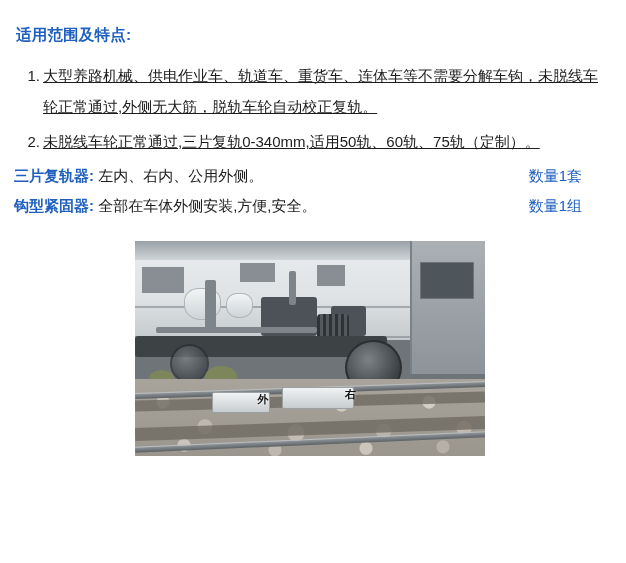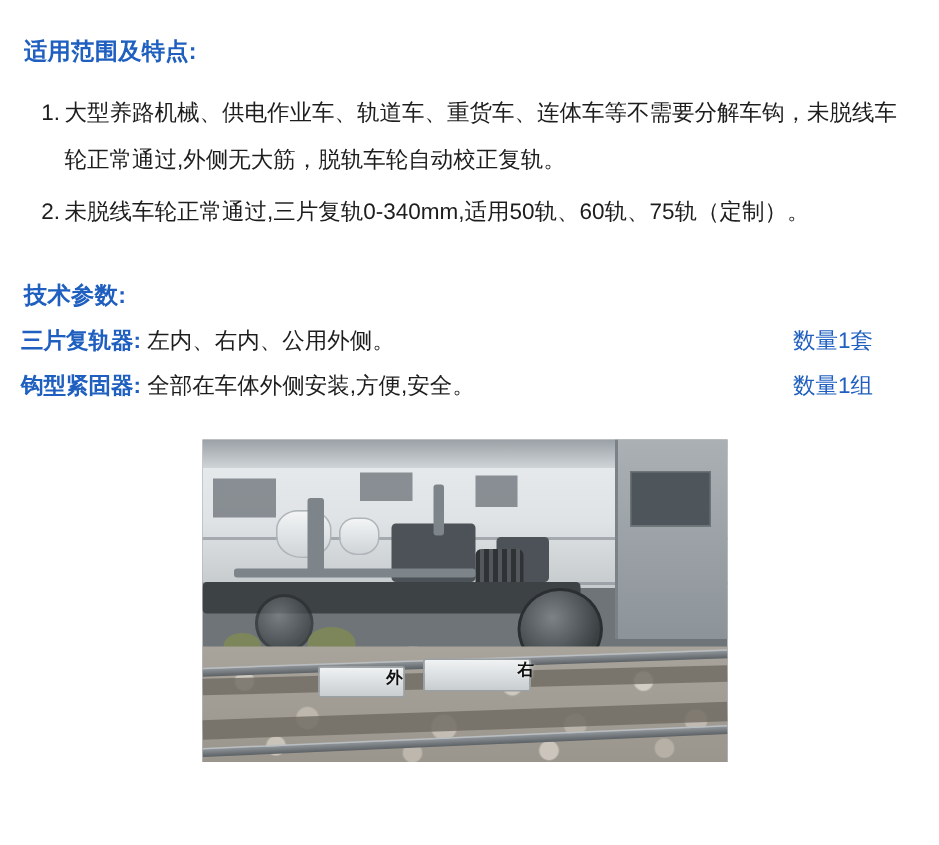--- a/index.html
+++ b/index.html
@@ -54,20 +54,21 @@
     width: 26px;
     text-align: right;
     padding-right: 3px;
     flex: none;
     font-size: 15px;
     color: #1d1d1d;
   }
   .list-text {
     flex: 1;
     max-width: 560px;
+    text-decoration: underline;
   }
   .spec-row {
     display: flex;
     align-items: baseline;
     justify-content: space-between;
     margin-top: 8px;
     padding-right: 24px;
   }
   .spec-left {
     font-size: 15px;
@@ -223,21 +224,20 @@
     <li class="list-item">
       <span class="list-num">1.</span>
       <span class="list-text">大型养路机械、供电作业车、轨道车、重货车、连体车等不需要分解车钩，未脱线车轮正常通过,外侧无大筋，脱轨车轮自动校正复轨。</span>
     </li>
     <li class="list-item">
       <span class="list-num">2.</span>
       <span class="list-text">未脱线车轮正常通过,三片复轨0-340mm,适用50轨、60轨、75轨（定制）。</span>
     </li>
   </ul>
 
-  <div class="heading heading-tech">技术参数:</div>
 
   <div class="spec-row">
     <div class="spec-left">
       <span class="spec-label">三片复轨器:</span>
       <span class="spec-value">左内、右内、公用外侧。</span>
     </div>
     <div class="spec-qty">数量1套</div>
   </div>
 
   <div class="spec-row">

